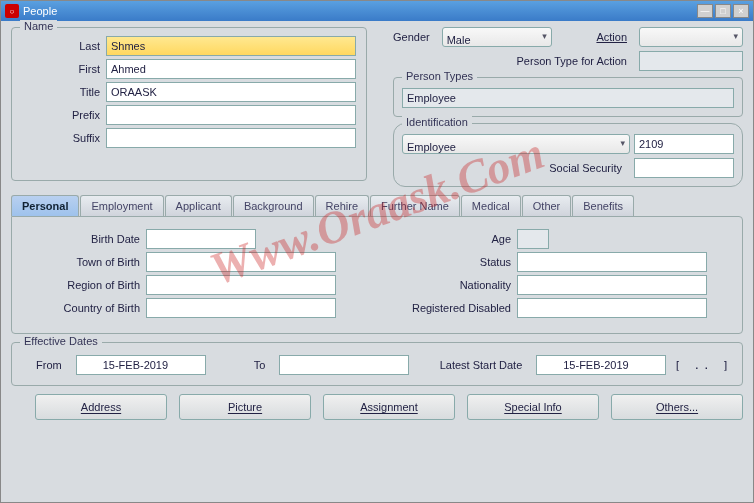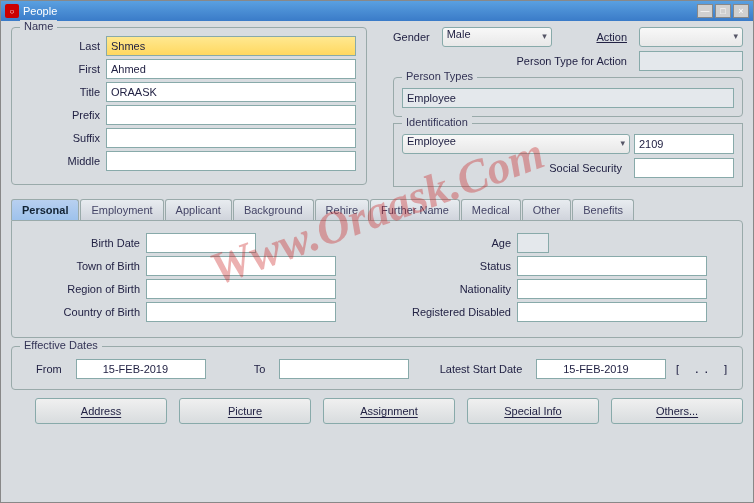--- a/index.html
+++ b/index.html
@@ -16,26 +16,26 @@
 .name-group { width: 356px; }
 .right-col { flex: 1; display: flex; flex-direction: column; }
 .form-row { display: flex; align-items: center; margin-bottom: 3px; }
 .form-label { text-align: right; padding-right: 6px; color: #224; }
 .name-group .form-label { width: 84px; }
 .input { height: 20px; border: 1px solid #8aa; background: #fff; padding: 0 4px; font-size: 11px; color: #224; }
 .input.selected { background: linear-gradient(#ffe890, #ffd860); }
 .name-group .input { width: 250px; }
 .gender-row { display: flex; align-items: center; gap: 6px; margin-bottom: 4px; }
 .gender-row .form-label { width: auto; }
-.select { height: 20px; border: 1px solid #8aa; background: linear-gradient(#f8f8f8,#e8e8e8); padding: 0 35px 0 4px; font-size: 11px; color: #224; position: relative; display: inline-flex; align-items: flex-start; border-radius: 3px; cursor: pointer; }
+.select { height: 20px; border: 1px solid #8aa; background: linear-gradient(#f8f8f8,#e8e8e8); padding: 0 35px 0 4px; font-size: 11px; color: #224; position: relative; display: inline-flex; align-items: flex-end; border-radius: 3px; cursor: pointer; }
 .select::after { content: "▾"; position: absolute; right: 4px; top: 3px; color: #556; font-size: 9px; }
 .action-label { margin-left: auto; text-decoration: underline; }
 .person-type-action { display: flex; justify-content: flex-end; align-items: center; gap: 6px; margin-bottom: 6px; }
 .person-types-box { border: 1px solid #9aa; border-radius: 4px; padding: 10px 8px 8px; position: relative; margin-bottom: 6px; }
-.ident-box { border: 1px solid #9aa; border-radius: 0; padding: 10px 8px 8px; position: relative; }
+.ident-box { border: 1px solid #9aa; border-radius: 12px; padding: 10px 8px 8px; position: relative; }
 .ident-row { display: flex; gap: 4px; align-items: center; margin-bottom: 4px; }
 .soc-row { display: flex; justify-content: flex-end; align-items: center; gap: 6px; }
 .tabs { display: flex; margin-top: 8px; }
 .tab { background: linear-gradient(#e8ecf0,#d0d4dc); border: 1px solid #9aa; border-bottom: none; padding: 4px 10px; font-size: 11px; color: #446; cursor: pointer; border-radius: 3px 3px 0 0; margin-right: 1px; }
 .tab.active { background: linear-gradient(#b8d0f0,#9ec2ec); color: #123; font-weight: bold; }
 .tab-body { border: 1px solid #9aa; border-radius: 0 4px 4px 4px; padding: 12px 14px; display: flex; gap: 40px; background: #d8dce0; }
 .tab-col { flex: 1; }
 .tab-col .form-row .form-label { width: 120px; }
 .tab-col .input { width: 190px; }
 .tab-col .input.age { width: 32px; }
@@ -77,24 +77,20 @@
         <div class="form-row">
             <span class="form-label">Title</span>
             <input class="input" value="ORAASK" style="">
           </div>
         <div class="form-row">
             <span class="form-label">Prefix</span>
             <input class="input" value="" style="">
           </div>
         <div class="form-row">
             <span class="form-label">Suffix</span>
-            <input class="input" value="" style="">
-          </div>
-        <div class="form-row">
-            <span class="form-label">Middle</span>
             <input class="input" value="" style="">
           </div>
       </div>
 
       <div class="right-col">
         <div class="gender-row">
           <span class="form-label">Gender</span>
           <span class="select" style="width:110px">
               <span>Male</span>
             </span>

